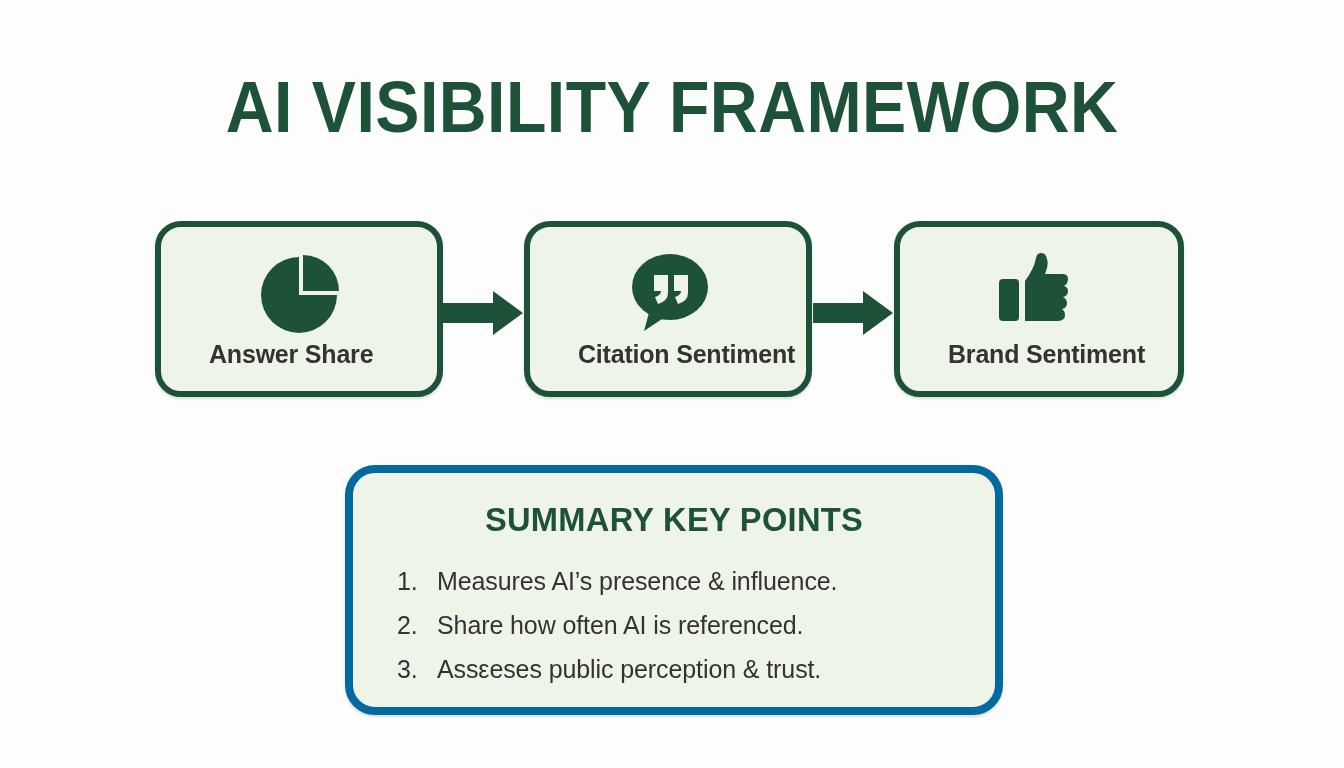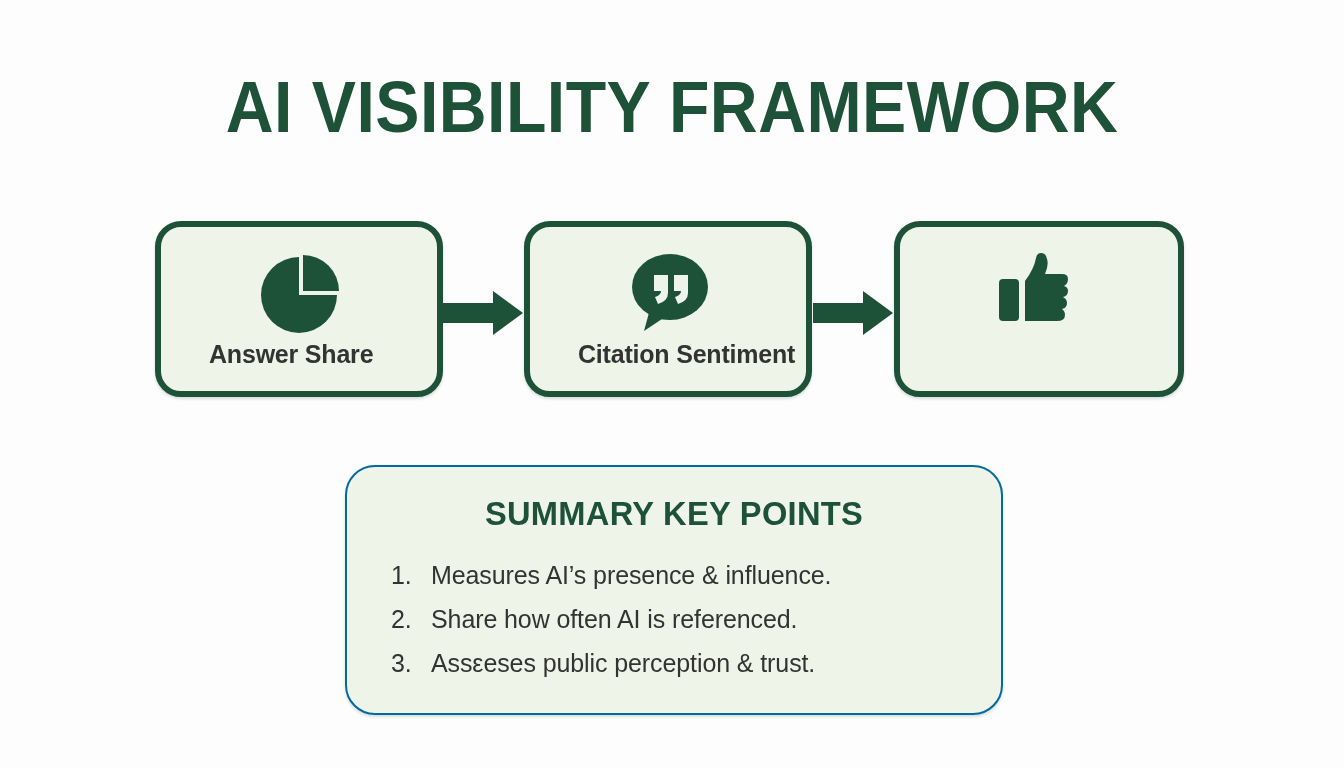--- a/index.html
+++ b/index.html
@@ -100,21 +100,21 @@
   .arrow-2 { left: 813px; }
 
   
   .summary {
     position: absolute;
     left: 345px;
     top: 465px;
     width: 658px;
     height: 250px;
     background: #eef4e8;
-    border: 2px solid #0369a1;
+    border: 8px solid #0369a1;
     border-radius: 30px;
     box-sizing: border-box;
     box-shadow: 0 2px 3px rgba(30,82,56,0.18);
   }
 
   .summary-heading {
     position: absolute;
     left: 0;
     top: 26px;
     width: 100%;
@@ -210,20 +210,21 @@
       <div class="card-icon">
         <svg width="88" height="84" viewBox="0 0 88 84" aria-hidden="true">
 
           <rect x="4" y="28" width="20" height="42" rx="4" fill="#1e5238"></rect>
 
           <path d="M30 30 L30 70 L62 70 Q70 70 70 64 Q70 60 67 58 Q72 57 72 52 Q72 48 68 46
                    Q73 45 73 40 Q73 36 69 35 Q73 33 73 28 Q73 23 67 23 L50 23
                    Q54 14 52 8 Q51 2 46 2 Q42 2 41 7 Q39 18 30 30 Z" fill="#1e5238"></path>
         </svg>
       </div>
+      <div class="card-label">Brand Sentiment</div>
     </div>
 
   </div>
 
   <div class="summary">
     <div class="summary-heading">SUMMARY KEY POINTS</div>
     <ul class="summary-list">
       <li>
         <span class="li-num">1.</span>
         <span class="li-text">Measures AI’s presence &amp; influence.</span>

